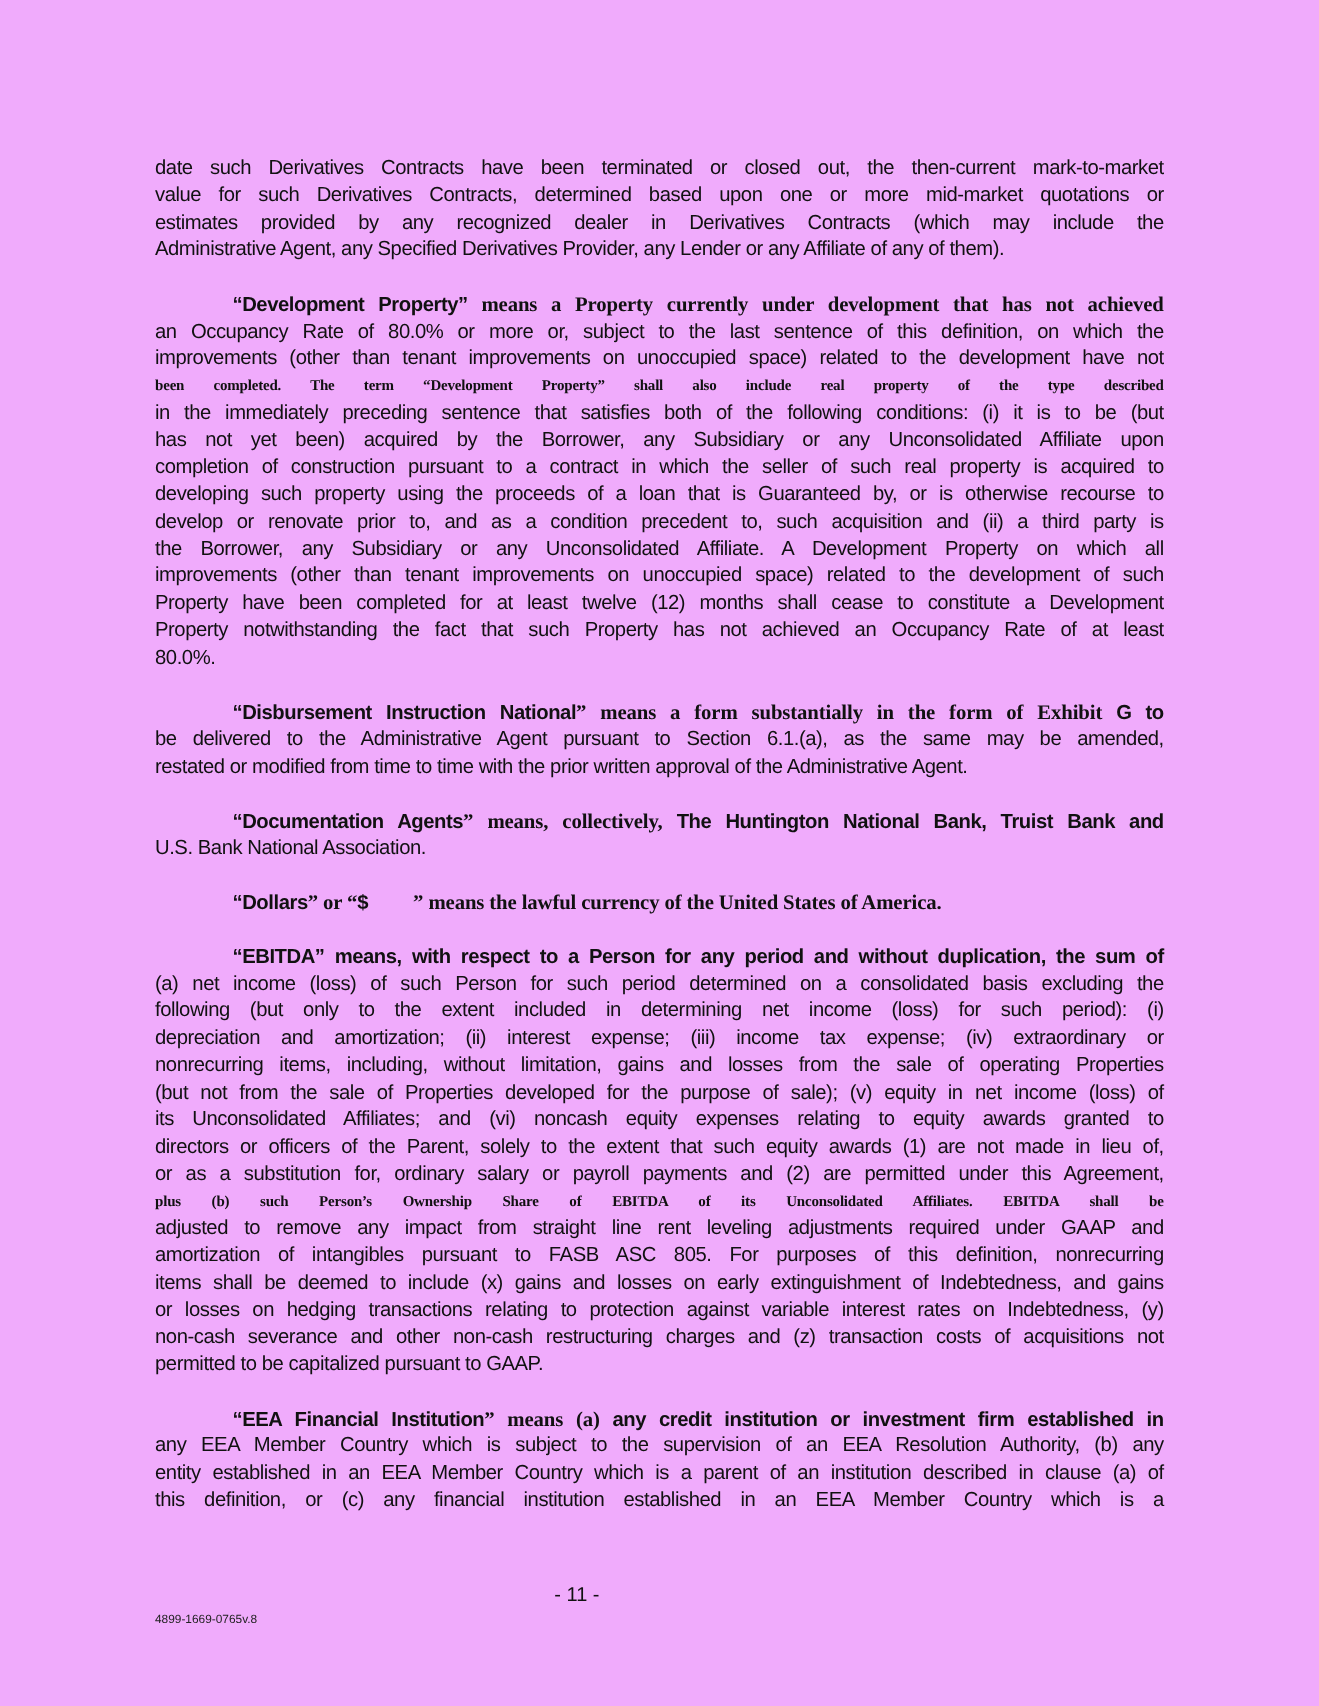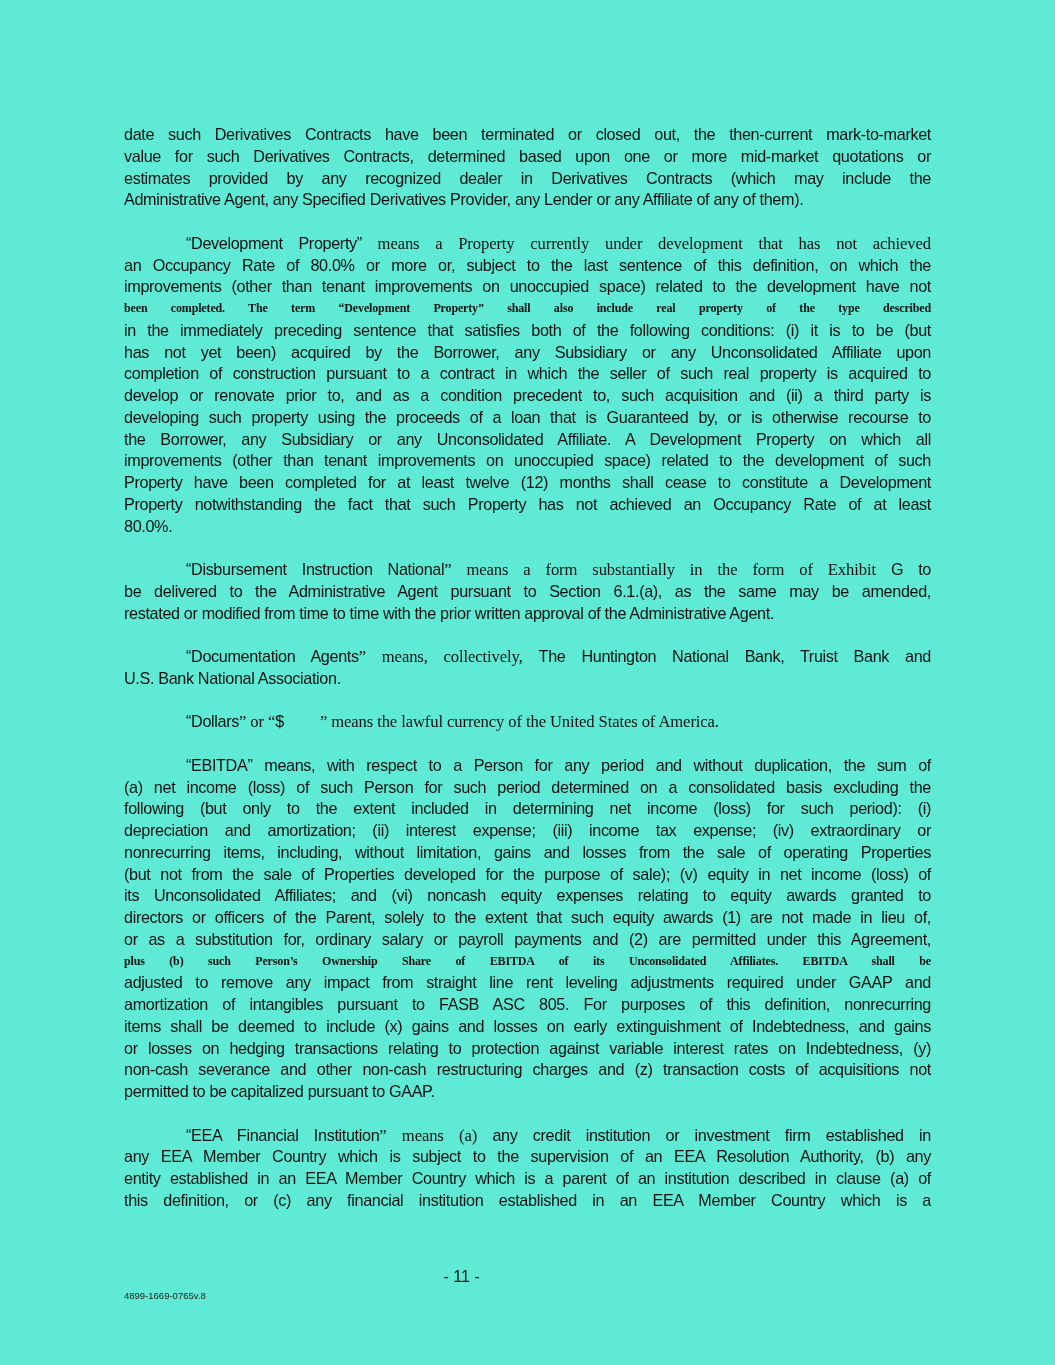--- a/index.html
+++ b/index.html
@@ -1,27 +1,27 @@
 <!DOCTYPE html>
 <html><head>
 <meta charset="utf-8">
 <style>
   html, body { margin: 0; padding: 0; background: #ffffff; }
   body { width: 1055px; height: 1365px; position: relative; overflow: hidden; color: #111; }
-  .page { position: absolute; left: 0; top: 0; width: 1055px; height: 1365px; background: #5eead4; }
+  .page { position: absolute; left: 0; top: 0; width: 1055px; height: 1365px; background: #f0abfc; }
   .body-text { position: absolute; left: 124px; top: 124px; width: 807px; }
   .para { margin: 0; }
   .line {
     display: block; height: 21.75px; line-height: 21.75px;
     font-family: "Liberation Sans", sans-serif; font-size: 16.2px;
     letter-spacing: -0.35px; word-spacing: 0px;
     text-align: justify; text-align-last: justify; white-space: nowrap;
   }
   .line.last { text-align-last: left; }
-  .line.indent { padding-left: 62px; }
+  .line.indent { padding-left: 62px; font-weight: bold; }
   .serif { font-family: "Liberation Serif", serif; font-size: 16.6px; letter-spacing: -0.1px; }
   .line.serifline { font-family: "Liberation Serif", serif; font-size: 12px; letter-spacing: -0.15px; font-weight: bold; }
   .gap { height: 21.75px; }
   .footer-page { position: absolute; top: 1268px; left: 0; width: 923px; text-align: center;
     font-family: "Liberation Sans", sans-serif; font-size: 16px; }
   .footer-docid { position: absolute; top: 1290px; left: 124px;
     font-family: Liberation Sans, sans-serif; font-size: 9.5px; color: #222; }
 </style>
 </head>
 <body>
@@ -38,22 +38,22 @@
     <div class="gap"></div>
 
     <div class="para">
       <span class="line indent"><span style="white-space: pre;">“Development Property”</span><span class="serif" style="white-space: pre;"> means a Property currently under development that has not achieved</span></span>
       <span class="line">an Occupancy Rate of 80.0% or more or, subject to the last sentence of this definition, on which the</span>
       <span class="line">improvements (other than tenant improvements on unoccupied space) related to the development have not</span>
       <span class="line serifline">been completed. The term “Development Property” shall also include real property of the type described</span>
       <span class="line">in the immediately preceding sentence that satisfies both of the following conditions: (i) it is to be (but</span>
       <span class="line">has not yet been) acquired by the Borrower, any Subsidiary or any Unconsolidated Affiliate upon</span>
       <span class="line">completion of construction pursuant to a contract in which the seller of such real property is acquired to</span>
+      <span class="line">developing such property using the proceeds of a loan that is Guaranteed by, or is otherwise recourse to</span>
       <span class="line">develop or renovate prior to, and as a condition precedent to, such acquisition and (ii) a third party is</span>
-      <span class="line">developing such property using the proceeds of a loan that is Guaranteed by, or is otherwise recourse to</span>
       <span class="line">the Borrower, any Subsidiary or any Unconsolidated Affiliate.  A Development Property on which all</span>
       <span class="line">improvements (other than tenant improvements on unoccupied space) related to the development of such</span>
       <span class="line">Property have been completed for at least twelve (12) months shall cease to constitute a Development</span>
       <span class="line">Property notwithstanding the fact that such Property has not achieved an Occupancy Rate of at least</span>
       <span class="line last">80.0%.</span>
     </div>
     <div class="gap"></div>
 
     <div class="para">
       <span class="line indent"><span style="white-space: pre;">“Disbursement Instruction National</span><span class="serif" style="white-space: pre;">”</span><span class="serif" style="white-space: pre;"> means a form substantially in the form of Exhibit </span><span style="white-space: pre;">G to</span></span>

